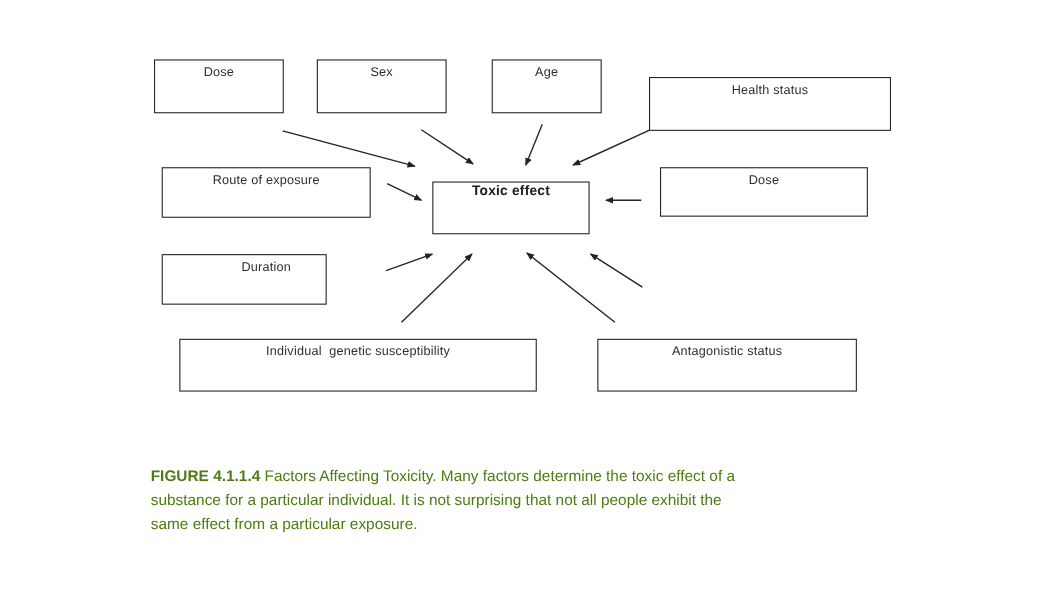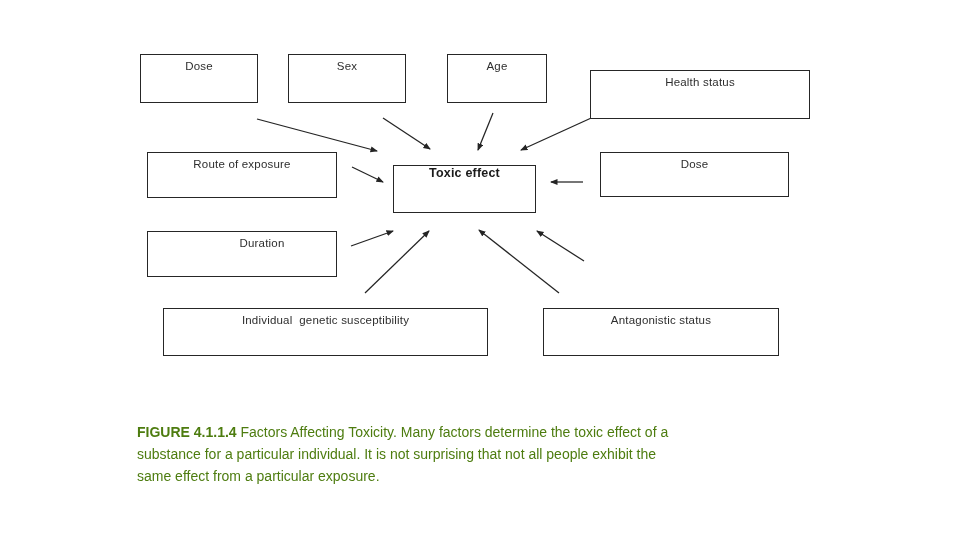--- a/index.html
+++ b/index.html
@@ -105,21 +105,21 @@
       <span class="lbl">Route of exposure</span>
     </div>
     <div class="box" style="left:600px; top:152px; width:189px; height:45px;">
       <span class="lbl">Dose</span>
     </div>
 
     <div class="box center-node" style="left:393px; top:165px; width:143px; height:48px;">
       <span class="lbl">Toxic effect</span>
     </div>
 
-    <div class="box" style="left:147px; top:231px; width:190px; height:46px;padding-left:40px;">
+    <div class="box" style="left:147px; top:231px; width:150px; height:46px;padding-left:40px;">
       <span class="lbl">Duration</span>
     </div>
 
     <div class="box" style="left:163px; top:308px; width:325px; height:48px;">
       <span class="lbl">Individual  genetic susceptibility</span>
     </div>
     <div class="box" style="left:543px; top:308px; width:236px; height:48px;">
       <span class="lbl">Antagonistic status</span>
     </div>
 

